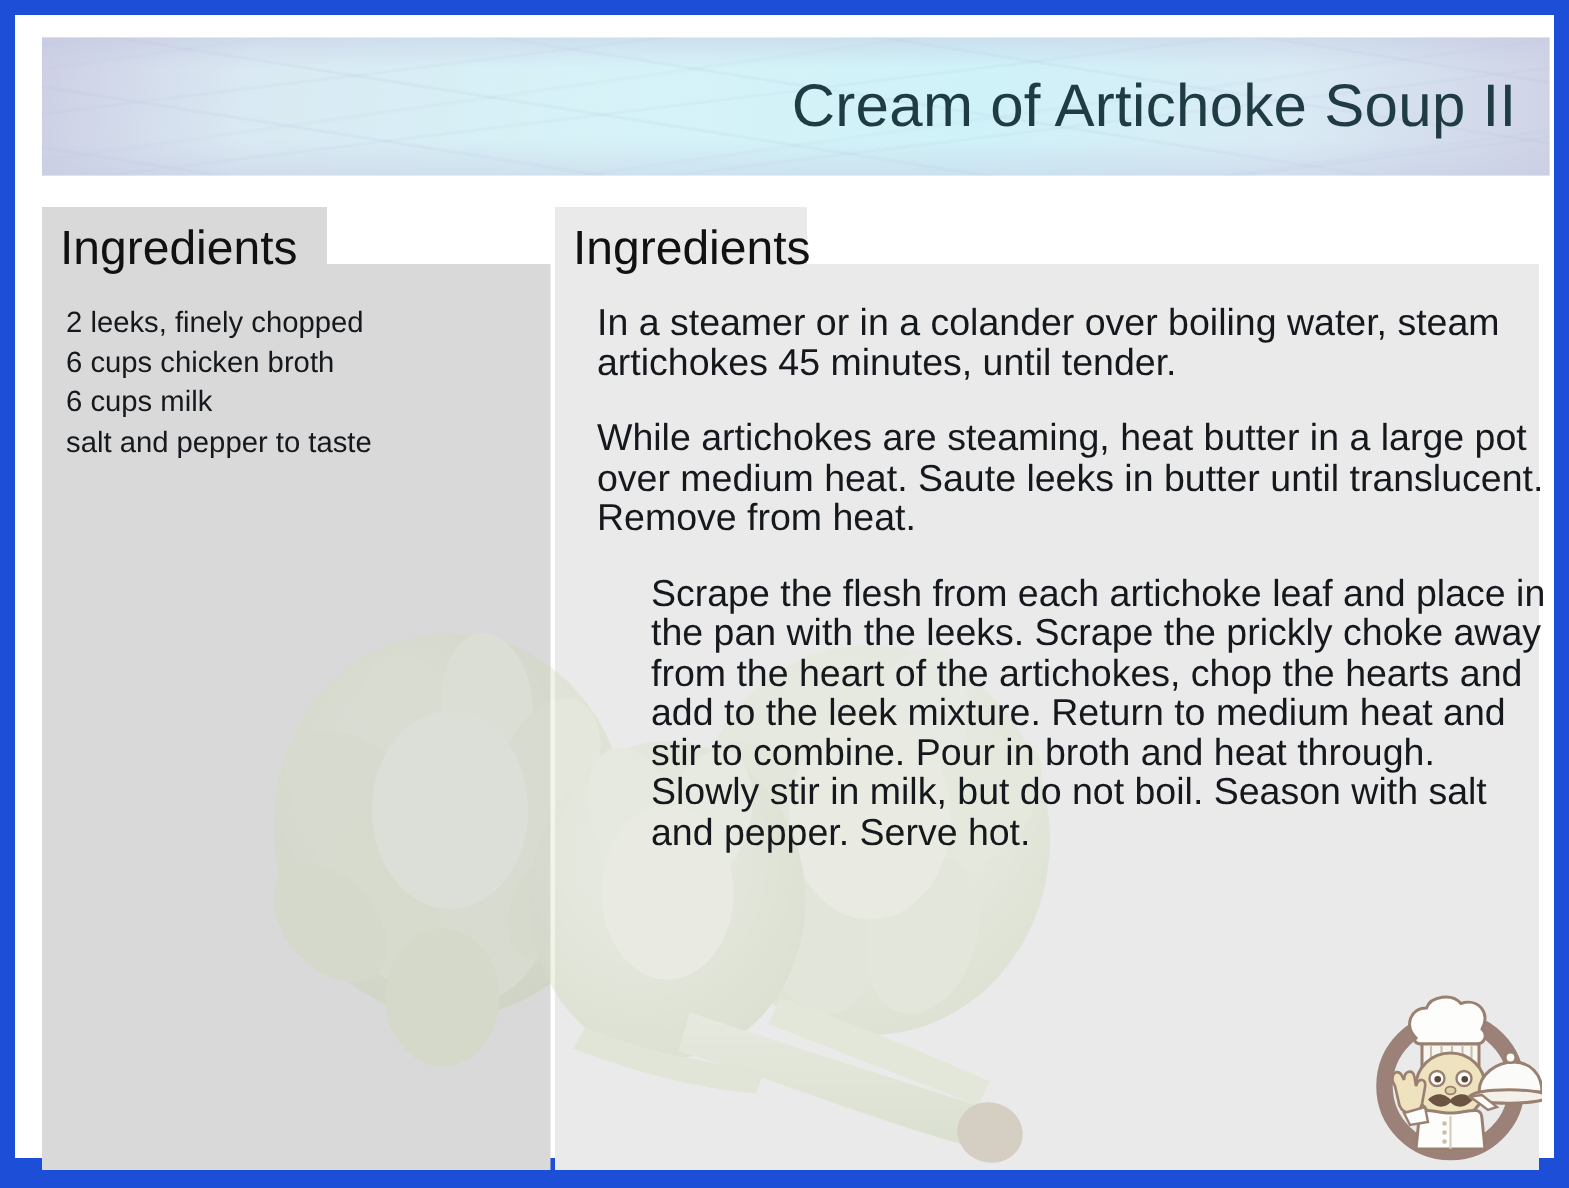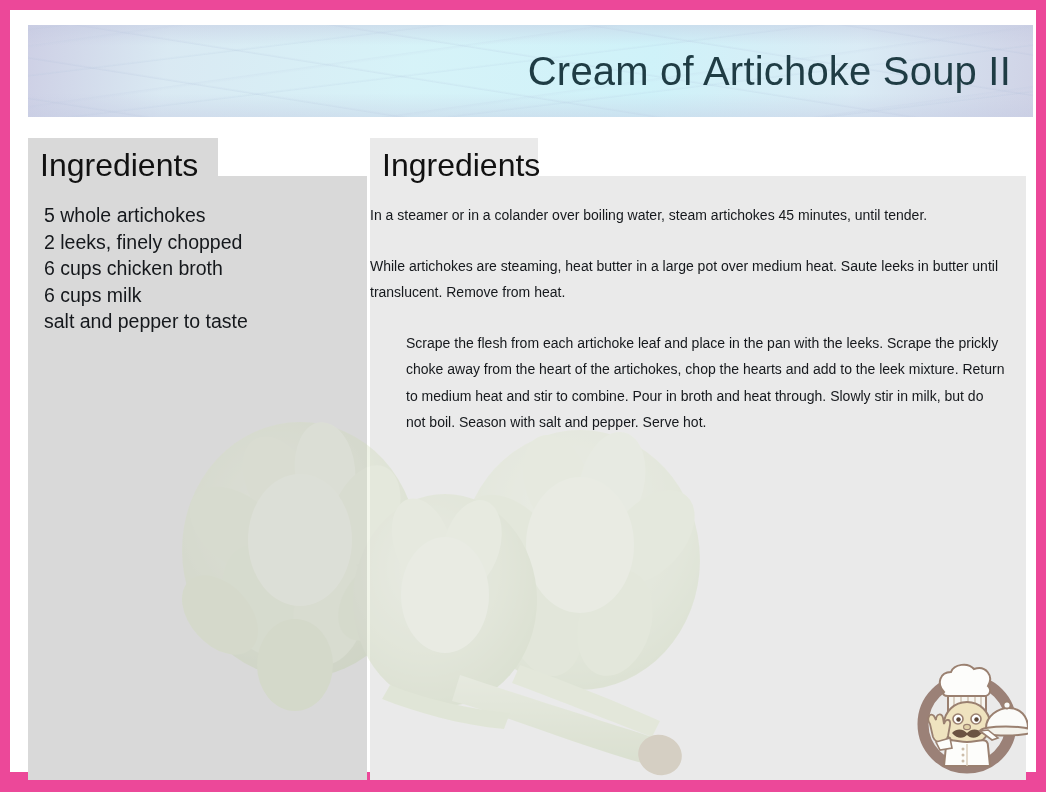--- a/index.html
+++ b/index.html
@@ -13,21 +13,21 @@
     overflow: hidden;
     font-family: "Liberation Sans", sans-serif;
   }
 
   
   .card-frame {
     position: absolute;
     left: 0; top: 0;
     width: 1046px;
     height: 792px;
-    background: #ec4899;
+    background: #1d4ed8;
     box-sizing: border-box;
   }
   .card-inner {
     position: absolute;
     left: 10px; top: 10px;
     width: 1026px;
     height: 762px;
     background: #ffffff;
     box-sizing: border-box;
   }
@@ -170,25 +170,25 @@
     width: 310px;
     z-index: 5;
     font-size: 19.5px;
     line-height: 26.5px;
     color: #15181c;
   }
   .ingredient-line { white-space: nowrap; }
 
   .directions-body {
     position: absolute;
-    left: 360px;
+    left: 388px;
     top: 192px;
     width: 636px;
     z-index: 5;
-    font-size: 14px;
+    font-size: 25px;
     line-height: 26.5px;
     color: #15181c;
   }
   .direction-step { margin: 0 0 24px 0; }
   .direction-step:last-child { margin-bottom: 0; margin-left: 36px; }
 
   
   .chef-logo {
     position: absolute;
     left: 896px;
@@ -269,21 +269,20 @@
         <ellipse cx="500" cy="390" rx="22" ry="20" fill="#a8936a" transform="rotate(18 500 390)"></ellipse>
         <path d="M230 320 C 270 336 310 344 350 348 L 344 364 C 300 360 258 348 222 334 Z" fill="#ccdcad"></path>
       </g>
     </svg>
 
     <div class="heading-tab heading-ingredients">Ingredients</div>
 
     <div class="heading-tab heading-directions">Ingredients</div>
 
     <div class="ingredients-list">
-      <div class="ingredient-line">5 whole artichokes</div>
       <div class="ingredient-line">2 leeks, finely chopped</div>
       <div class="ingredient-line">6 cups chicken broth</div>
       <div class="ingredient-line">6 cups milk</div>
       <div class="ingredient-line">salt and pepper to taste</div>
     </div>
 
     <div class="directions-body">
       <p class="direction-step">In a steamer or in a colander over boiling water, steam artichokes 45 minutes, until tender.</p>
       <p class="direction-step">While artichokes are steaming, heat butter in a large pot over medium heat.  Saute leeks in butter until translucent.  Remove from heat.</p>
       <p class="direction-step">Scrape the flesh from each artichoke leaf and place in the pan with the leeks.  Scrape the prickly choke away from the heart of the artichokes, chop the hearts and add to the leek mixture.  Return to medium heat and stir to combine.  Pour in broth and heat through.  Slowly stir in milk, but do not boil.  Season with salt and pepper.  Serve hot.</p>

